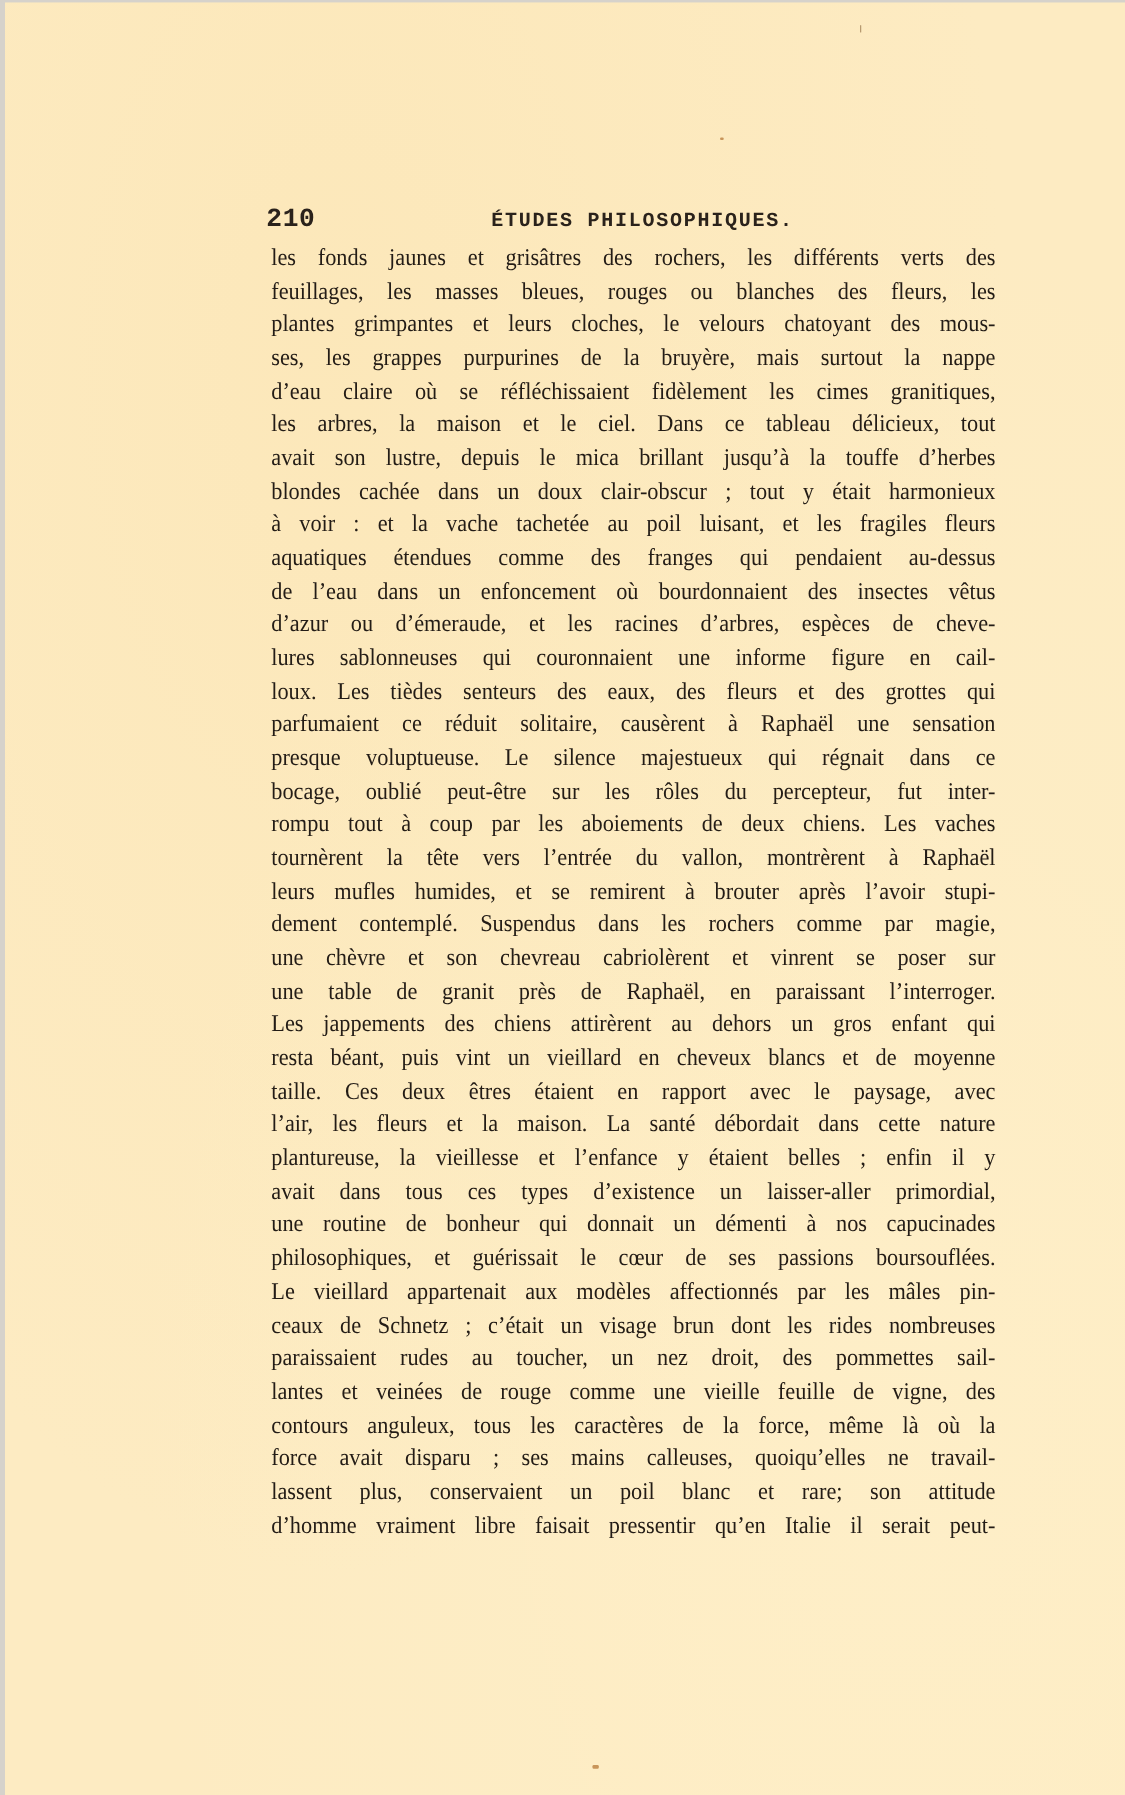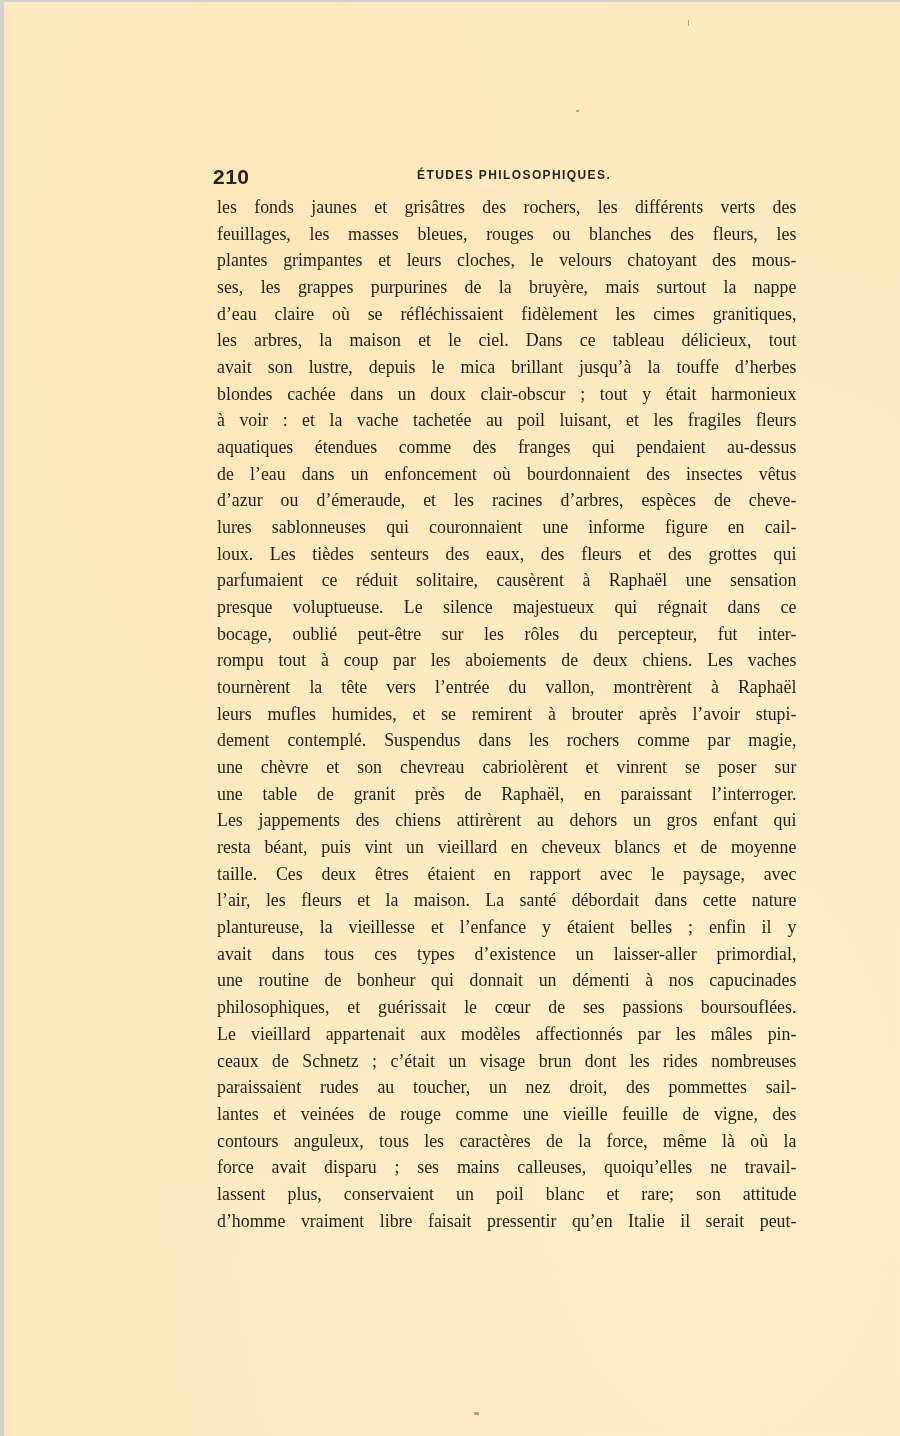--- a/index.html
+++ b/index.html
@@ -23,39 +23,38 @@
       background-image:
         radial-gradient(ellipse at 30% 20%, rgba(250,225,170,0.35), rgba(255,240,200,0) 60%),
         radial-gradient(ellipse at 80% 80%, rgba(255,242,205,0.5), rgba(255,240,200,0) 60%);
     }
     .running-head {
       position: absolute;
       left: 209px;
       top: 163px;
       width: 580px;
       height: 28px;
-      font-family: Liberation Sans, sans-serif;
+      font-family: Liberation Mono, monospace;
       color: #2a221b;
     }
     .page-number {
       position: absolute;
       left: 0;
       top: 0;
       font-size: 21px;
       font-weight: bold;
       letter-spacing: 0.5px;
     }
     .running-title {
       position: absolute;
       left: 180px;
       top: 3px;
-      font-size: 12px;
+      font-size: 16px;
       font-weight: bold;
       letter-spacing: 1.4px;
-      margin-left: 24px;
     }
     .text-block {
       position: absolute;
       left: 213px;
       top: 192px;
       width: 580px;
       font-family: "Liberation Serif", serif;
       font-size: 19.2px;
       line-height: 26.68px;
       color: #231c16;

